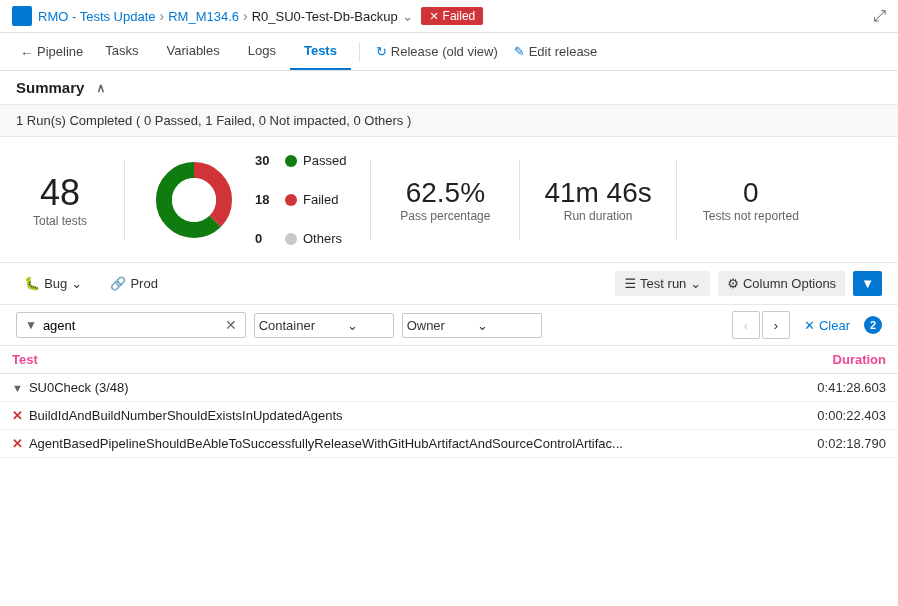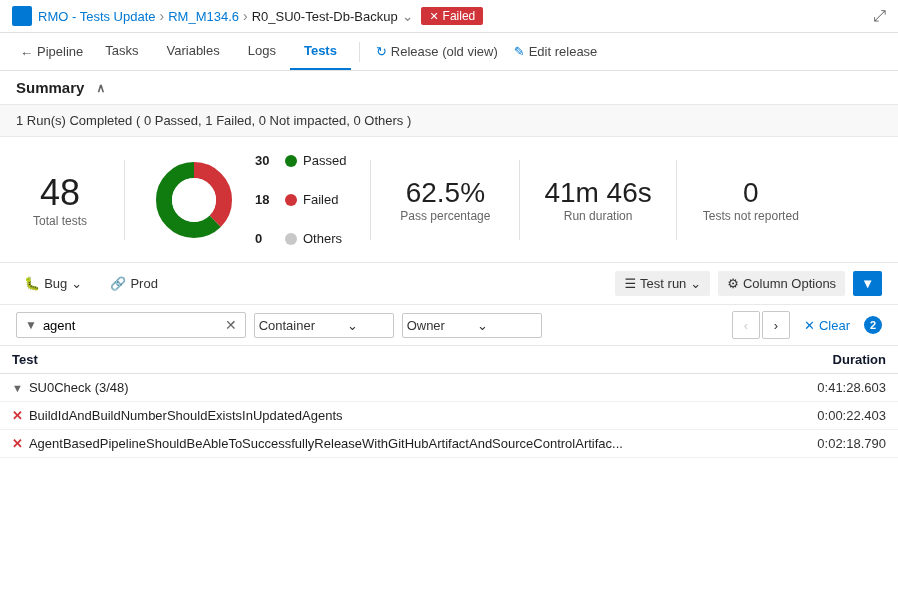--- a/index.html
+++ b/index.html
@@ -70,21 +70,21 @@
     .dropdown-select span { font-size: 13px; color: #333; }
     .dropdown-arrow { color: #666; font-size: 11px; }
     .nav-arrows { display: flex; gap: 2px; margin-left: auto; }
     .nav-arrow-btn { border: 1px solid #c8c8c8; border-radius: 2px; width: 28px; height: 28px; display: flex; align-items: center; justify-content: center; cursor: pointer; background: #fff; font-size: 13px; color: #333; }
     .nav-arrow-btn:disabled { color: #ccc; cursor: not-allowed; }
     .clear-btn { display: flex; align-items: center; gap: 4px; font-size: 13px; color: #0078d4; cursor: pointer; padding: 4px 6px; }
     .filter-count { background: #0078d4; color: #fff; border-radius: 50%; width: 18px; height: 18px; display: flex; align-items: center; justify-content: center; font-size: 11px; font-weight: 600; }
 
     
     .test-table { width: 100%; border-collapse: collapse; }
-    .test-table th { padding: 6px 12px; text-align: left; font-size: 13px; font-weight: 600; color: #0f172a; border-bottom: 1px solid #e0e0e0; background: #fff; }
+    .test-table th { padding: 6px 12px; text-align: left; font-size: 13px; font-weight: 600; color: #ec4899; border-bottom: 1px solid #e0e0e0; background: #fff; }
     .test-table th.duration-col { text-align: right; }
     .test-table td { padding: 6px 12px; font-size: 13px; color: #1f1f1f; border-bottom: 1px solid #f0f0f0; }
     .test-table td.duration-val { text-align: right; color: #333; }
     .expand-arrow { color: #666; margin-right: 6px; cursor: pointer; font-size: 11px; }
     .test-fail-icon { color: #d13438; margin-right: 6px; font-weight: 600; font-size: 13px; }
     .indent-1 { padding-left: 28px; }
     .table-wrap { overflow-y: auto; max-height: 200px; }
   </style>
 </head>
 <body>

